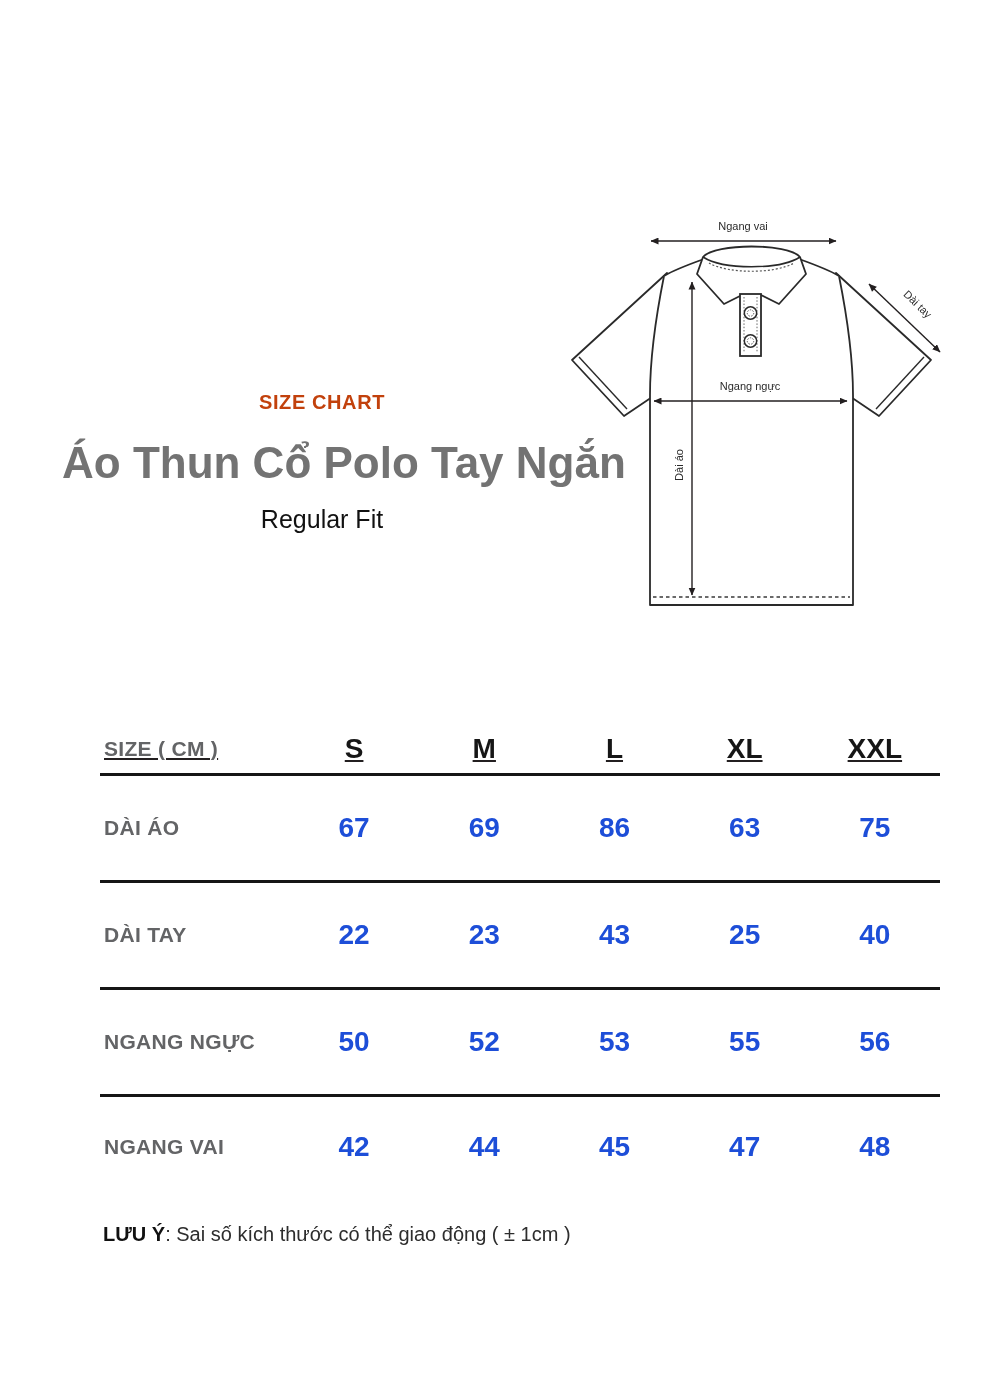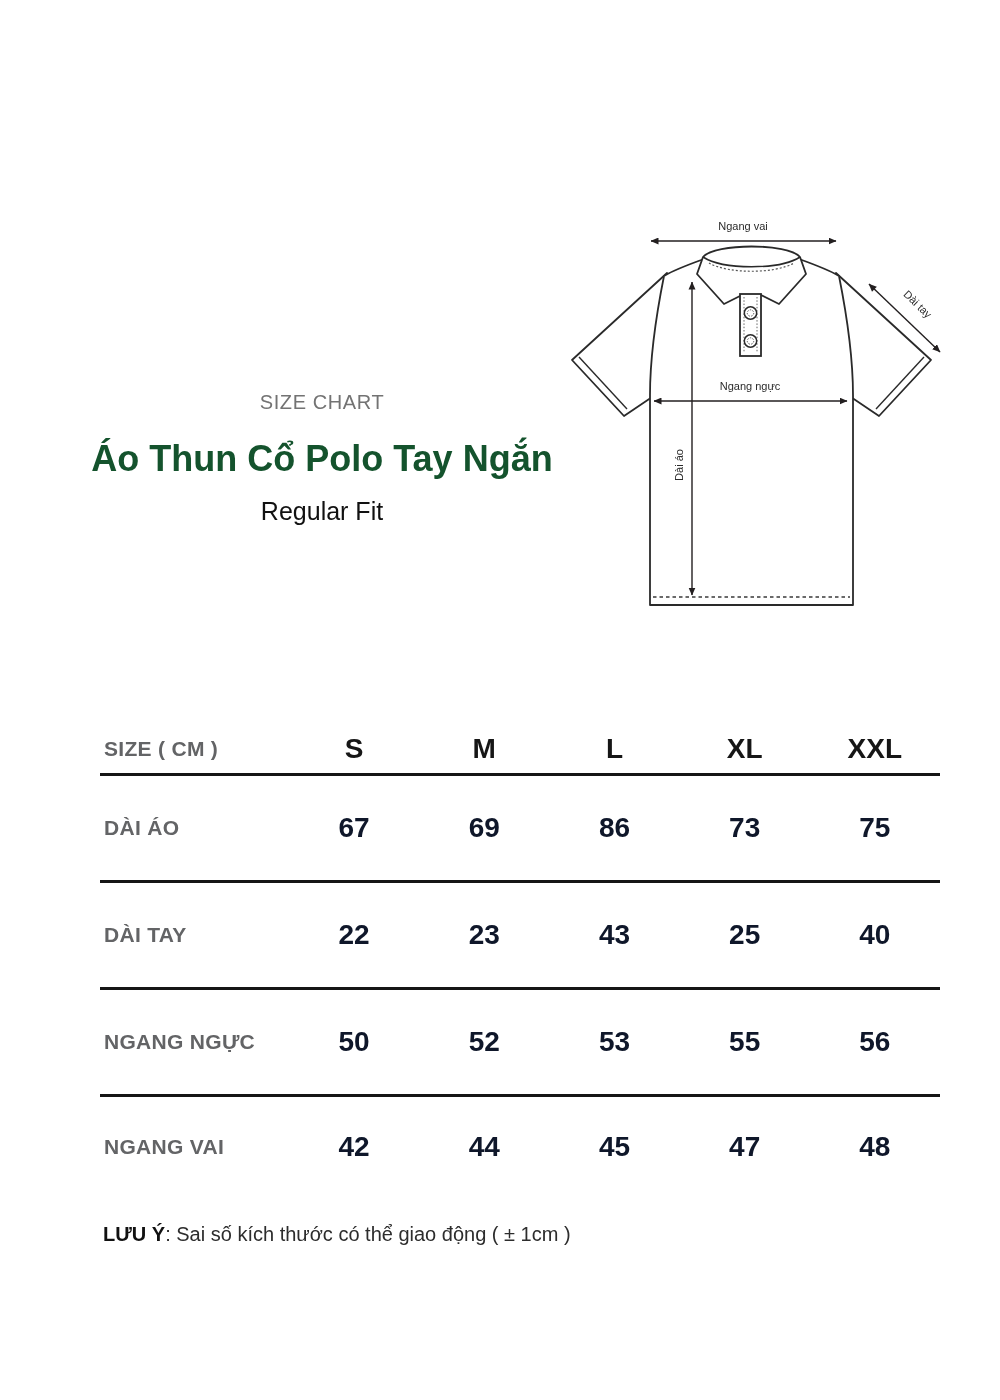--- a/index.html
+++ b/index.html
@@ -11,35 +11,35 @@
   
   .diagram { position:absolute; left:552px; top:213px; width:408px; height:408px; }
   .diagram svg { display:block; width:100%; height:100%; }
   .diagram text {
     font-family:"Liberation Sans", sans-serif;
     font-size:11px; fill:#2b2b2b;
   }
 
   
   .titleblock { position:absolute; left:62px; top:391px; width:520px; text-align:center; }
-  .eyebrow  { font-size:20px; font-weight:normal; color:#737373; letter-spacing:0.6px; }
-  .main-title { font-size:36px; font-weight:bold; color:#14532d; margin-top:24px; white-space:nowrap; }
+  .eyebrow  { font-size:20px; font-weight:bold; color:#c2410c; letter-spacing:0.6px; }
+  .main-title { font-size:44px; font-weight:bold; color:#737373; margin-top:24px; white-space:nowrap; }
   .subtitle { font-size:25px; font-weight:normal; color:#111111; margin-top:17px; }
 
   
   .size-table { position:absolute; left:100px; top:724px; width:840px; }
   .t-row { display:flex; align-items:center; border-bottom:3px solid #161616; }
-  .t-row.t-head { height:49px; }
+  .t-row.t-head { height:49px;text-decoration:underline; }
   .t-row.t-data { height:104px; }
   .t-row.t-last { border-bottom:none; height:100px; }
   .cell { box-sizing:border-box; }
   .c-label { width:22.5%; text-align:left; font-size:21px; font-weight:bold; color:#636466; letter-spacing:0.3px; padding-left:4px; }
   .c-val   { width:15.5%; text-align:center; }
   .size-head { font-size:28px; font-weight:bold; color:#161616; }
-  .val-num   { font-size:28px; font-weight:bold; color:#0f172a; }
+  .val-num   { font-size:28px; font-weight:bold; color:#1d4ed8; }
 
   
   .note { position:absolute; left:103px; top:1203px; font-size:20px; color:#2d2d2d; }
   .note .nb { font-weight:bold; color:#111111; }
 </style>
 </head>
 <body>
 
 <div class="page">
 
@@ -129,21 +129,21 @@
       <div class="cell c-val size-head">L</div>
       <div class="cell c-val size-head">XL</div>
       <div class="cell c-val size-head">XXL</div>
     </div>
 
     <div class="t-row t-data">
       <div class="cell c-label">DÀI ÁO</div>
       <div class="cell c-val val-num">67</div>
       <div class="cell c-val val-num">69</div>
       <div class="cell c-val val-num">86</div>
-      <div class="cell c-val val-num">73</div>
+      <div class="cell c-val val-num">63</div>
       <div class="cell c-val val-num">75</div>
     </div>
 
     <div class="t-row t-data">
       <div class="cell c-label">DÀI TAY</div>
       <div class="cell c-val val-num">22</div>
       <div class="cell c-val val-num">23</div>
       <div class="cell c-val val-num">43</div>
       <div class="cell c-val val-num">25</div>
       <div class="cell c-val val-num">40</div>

